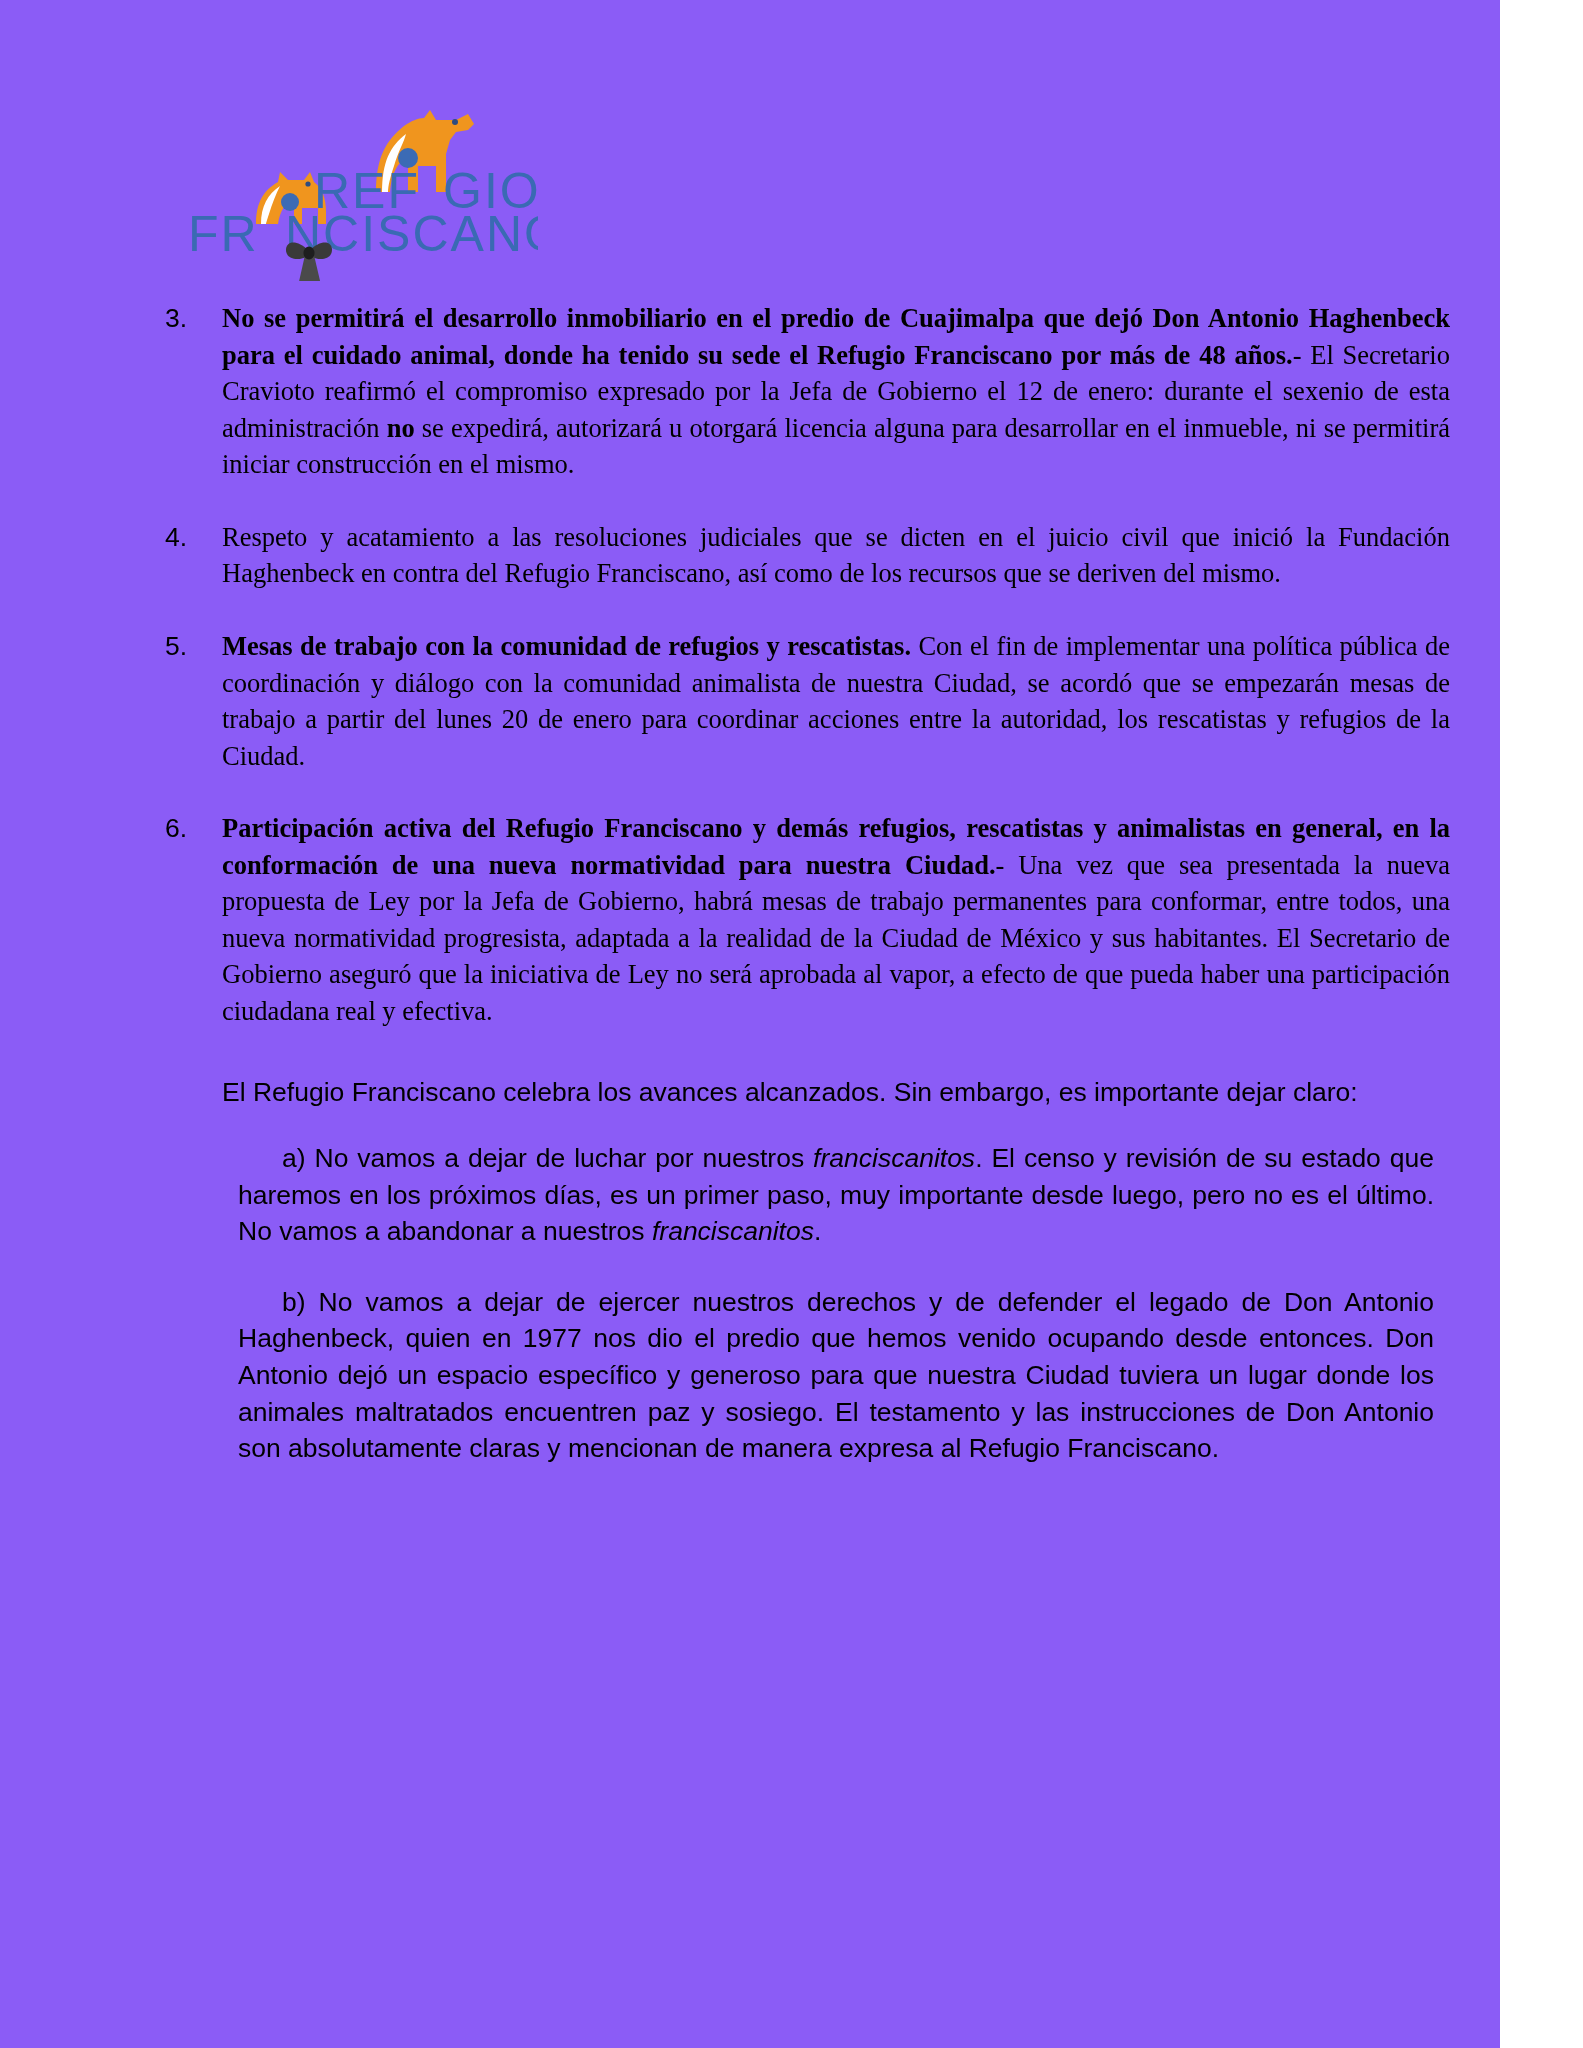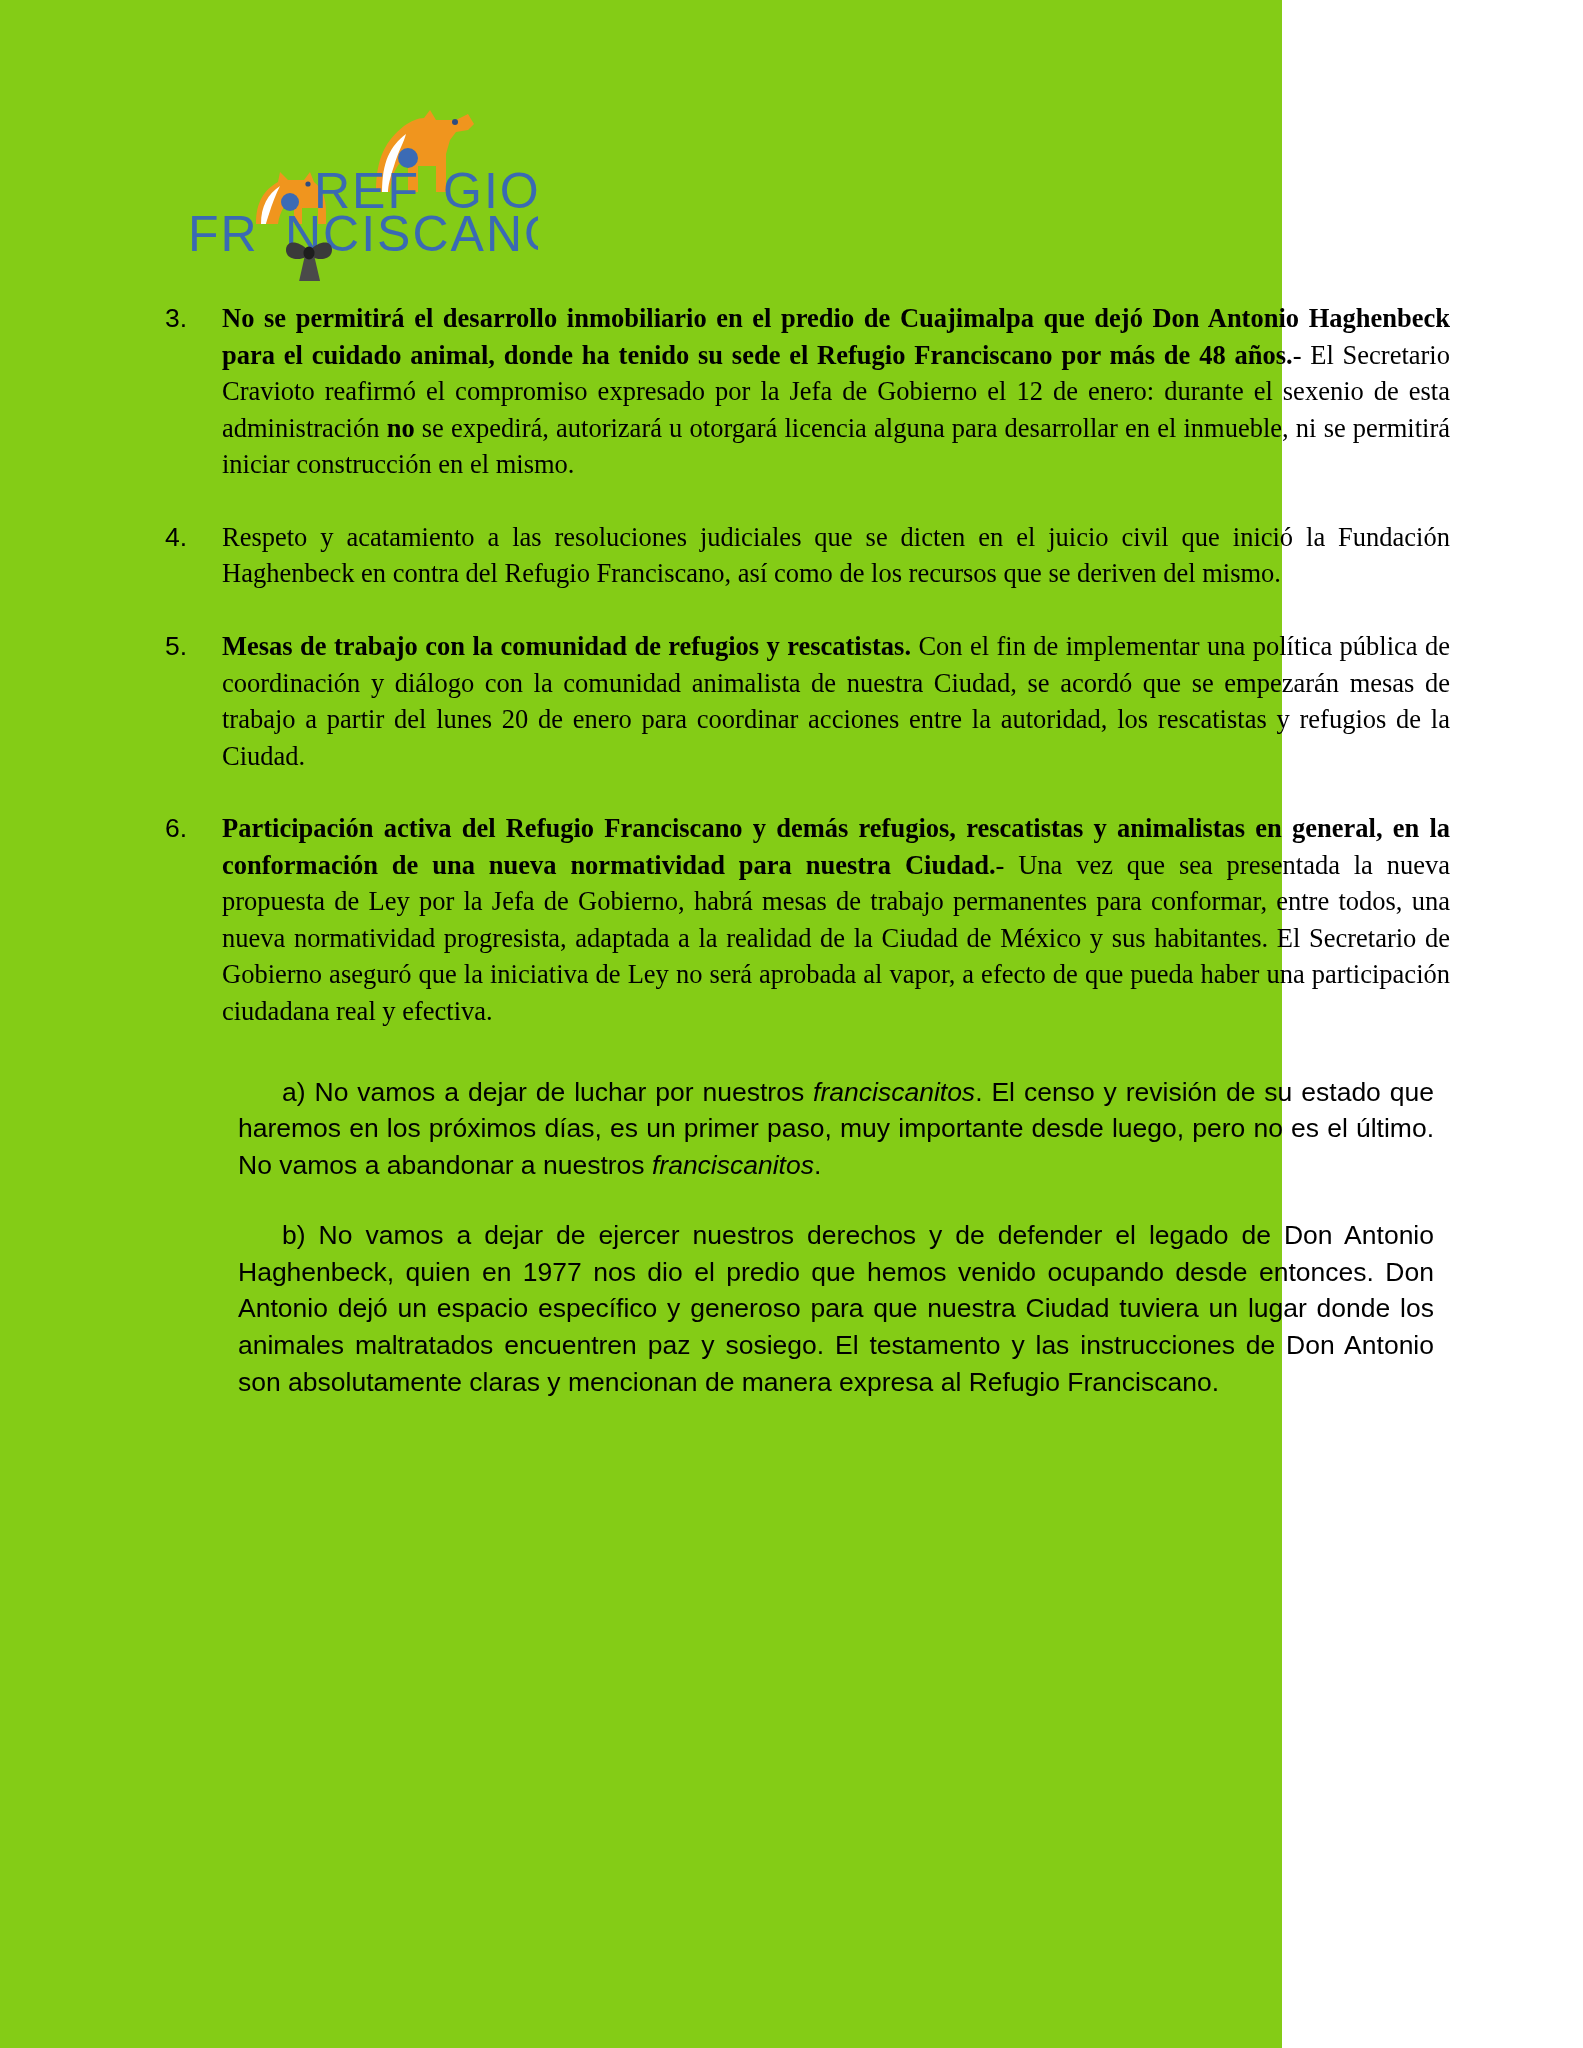--- a/index.html
+++ b/index.html
@@ -11,23 +11,23 @@
     width: 1583px;
     height: 2048px;
     font-family: "Liberation Sans", sans-serif;
     color: #000000;
     position: relative;
     overflow: hidden;
   }
 
   .page {
     position: relative;
-    width: 1282px;
+    width: 1500px;
     height: 2048px;
-    background: #84cc16;
+    background: #8b5cf6;
     box-sizing: border-box;
   }
 
   
   .logo-block {
     position: absolute;
     left: 168px;
     top: 96px;
     width: 370px;
     height: 160px;
@@ -152,20 +152,21 @@
         <span class="li-body"><b>Mesas de trabajo con la comunidad de refugios y rescatistas.</b><span> Con el fin de implementar una política pública de coordinación y diálogo con la comunidad animalista de nuestra Ciudad, se acordó que se empezarán mesas de trabajo a partir del lunes 20 de enero para coordinar acciones entre la autoridad, los rescatistas y refugios de la Ciudad.</span></span>
       </li>
 
       <li>
         <span class="li-num">6.</span>
         <span class="li-body"><b>Participación activa del Refugio Franciscano y demás refugios, rescatistas y animalistas en general, en la conformación de una nueva normatividad para nuestra Ciudad.</b><span>- Una vez que sea presentada la nueva propuesta de Ley por la Jefa de Gobierno, habrá mesas de trabajo permanentes para conformar, entre todos, una nueva normatividad progresista, adaptada a la realidad de la Ciudad de México y sus habitantes. El Secretario de Gobierno aseguró que la iniciativa de Ley no será aprobada al vapor, a efecto de que pueda haber una participación ciudadana real y efectiva.</span></span>
       </li>
     </ol>
 
     <div class="indent-block" style="padding-left:62px; margin-top:44px;">
+      <p class="para">El Refugio Franciscano celebra los avances alcanzados. Sin embargo, es importante dejar claro:</p>
 
       <ul class="sub-list">
         <li><span>a) No vamos a dejar de luchar por nuestros </span><i>franciscanitos</i><span>. El censo y revisión de su estado que haremos en los próximos días, es un primer paso, muy importante desde luego, pero no es el último. No vamos a abandonar a nuestros </span><i>franciscanitos</i><span>.</span></li>
 
         <li><span>b) No vamos a dejar de ejercer nuestros derechos y de defender el legado de Don Antonio Haghenbeck, quien en 1977 nos dio el predio que hemos venido ocupando desde entonces. Don Antonio dejó un espacio específico y generoso para que nuestra Ciudad tuviera un lugar donde los animales maltratados encuentren paz y sosiego. El testamento y las instrucciones de Don Antonio son absolutamente claras y mencionan de manera expresa al Refugio Franciscano.</span></li>
       </ul>
     </div>
 
   </div>
 </div>

